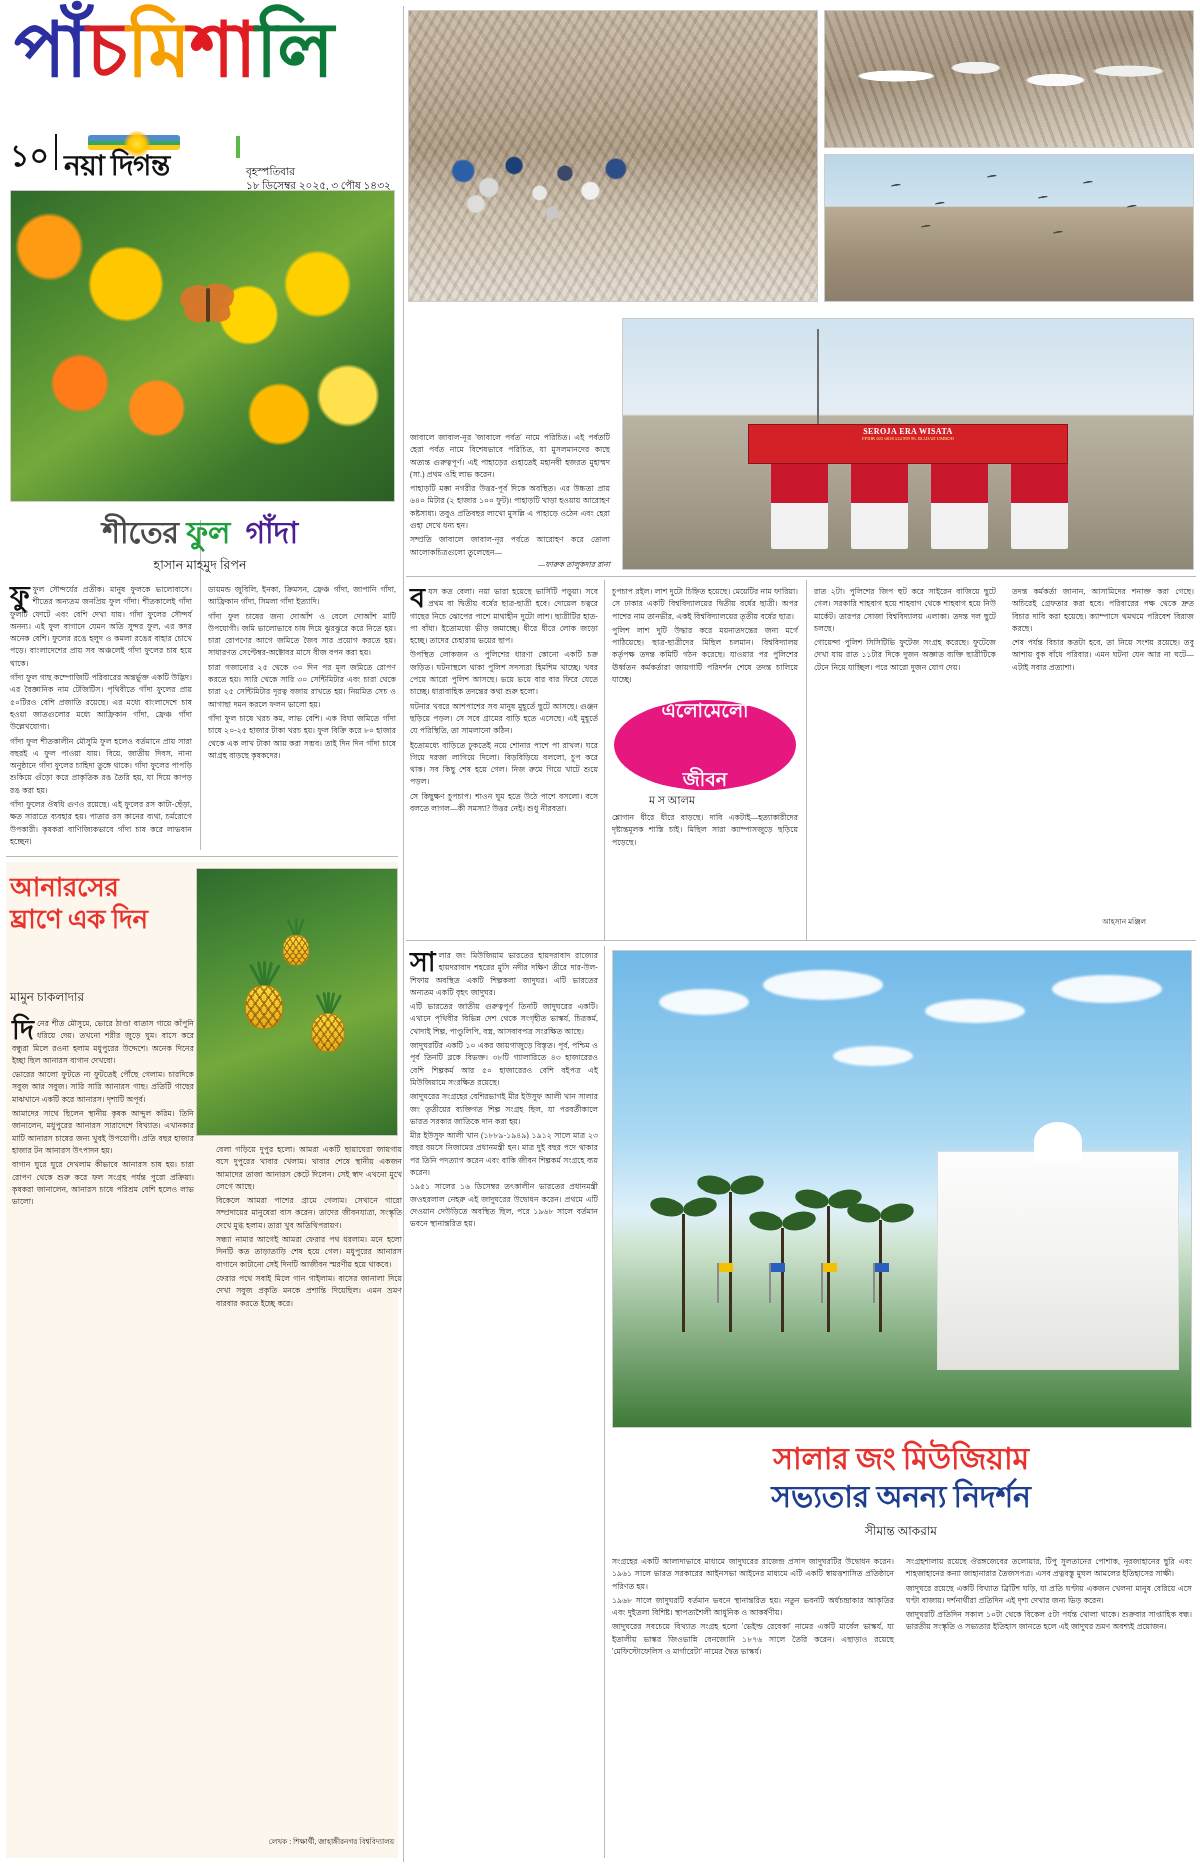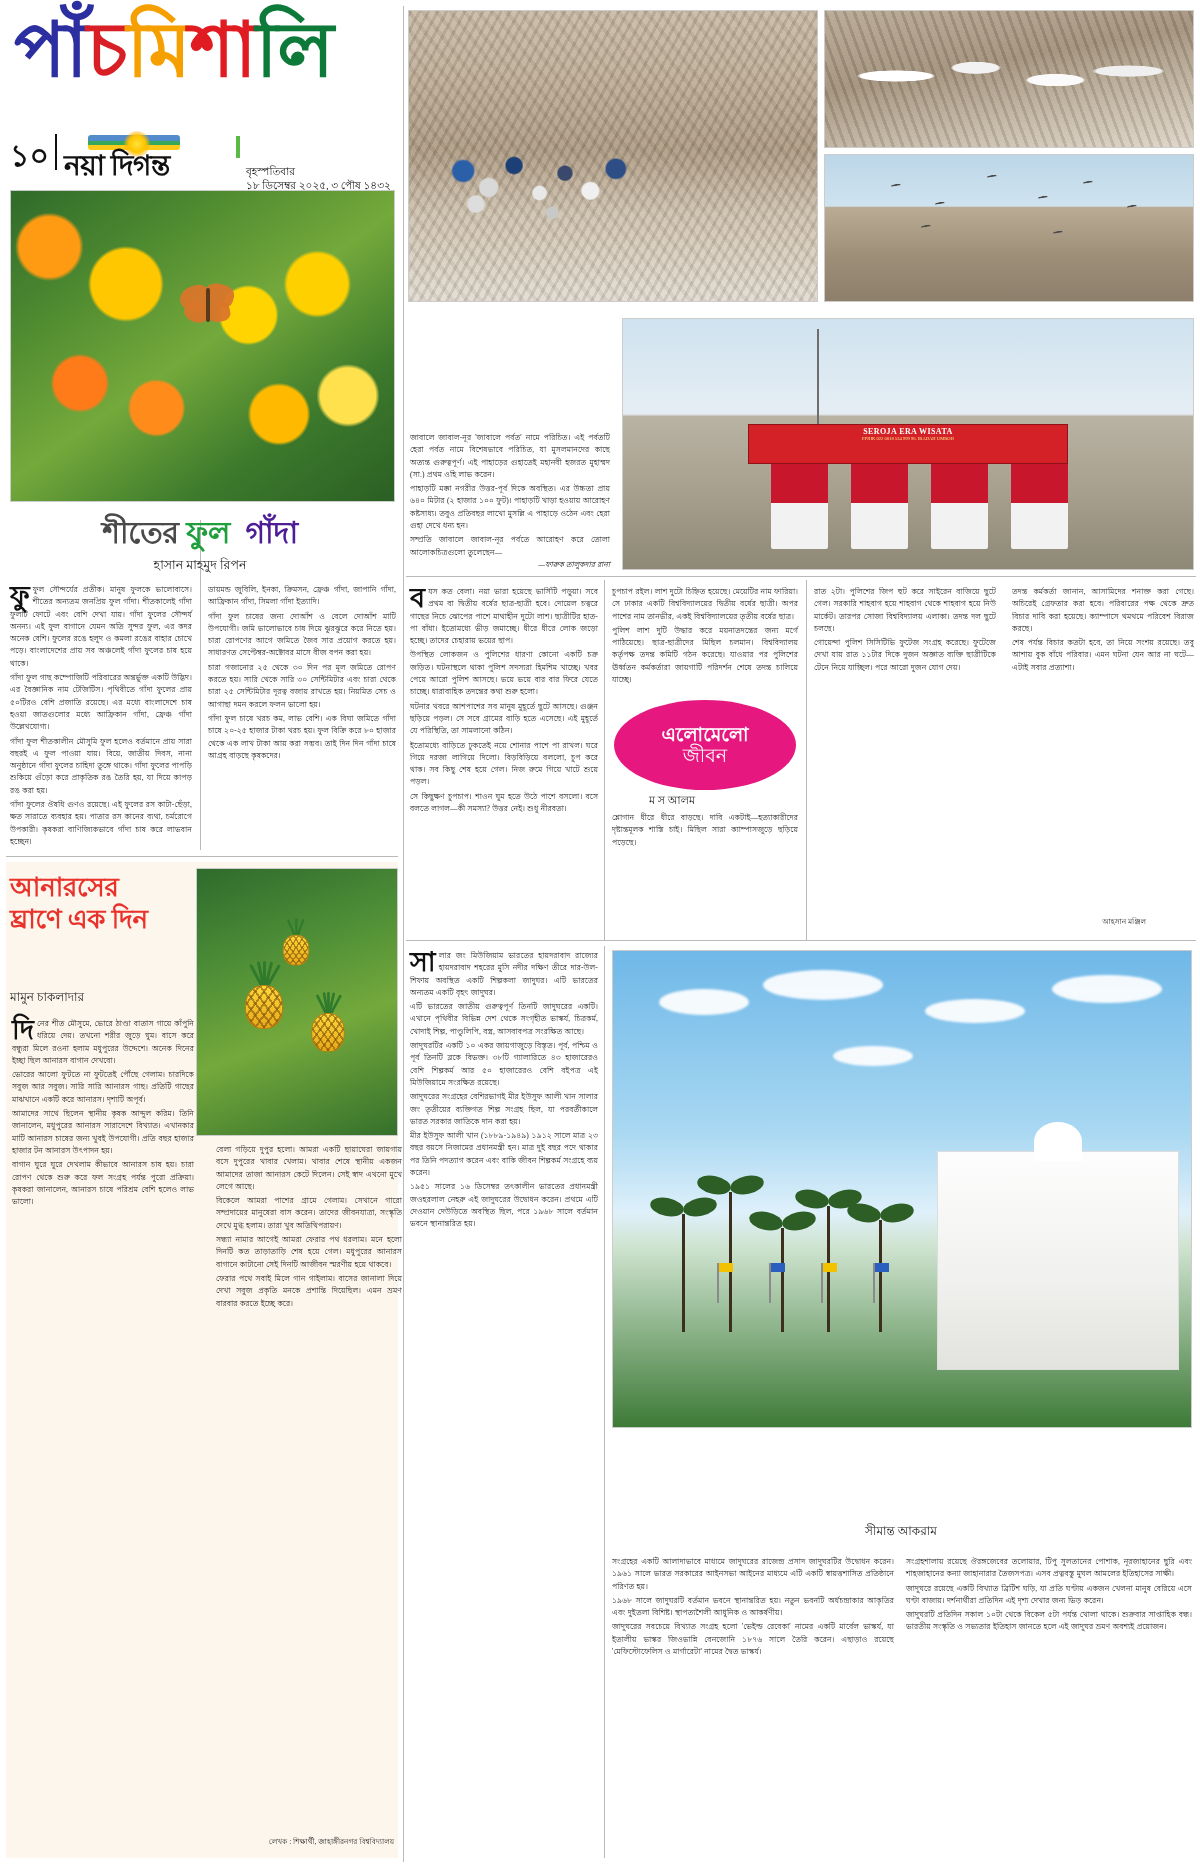--- a/index.html
+++ b/index.html
@@ -230,24 +230,24 @@
   .hl-museum .m2 { color:#1e3f8f; }
   .by-museum {
     position:absolute; left:612px; top:1522px; width:578px; text-align:center;
     font-size:12px; color:#222;
   }
 
   
   .badge-oval {
     position:absolute; left:614px; top:700px; width:182px; height:90px;
     background:#e6177f; border-radius:50%/50%;
-    display:flex; flex-direction:column; align-items:center; justify-content:center;
+    display:flex; flex-direction:column; align-items:center; justify-content:space-between;
   }
   .badge-oval .bl1 { color:#fff; font-size:19px; font-weight:700; line-height:1.12; }
-  .badge-oval .bl2 { color:#fff; font-size:19px; font-weight:400; line-height:1.12; }
+  .badge-oval .bl2 { color:#fff; font-size:19px; font-weight:700; line-height:1.12; }
   .badge-by {
     position:absolute; left:581px; top:792px; width:182px; text-align:center;
     font-size:11px; color:#222;
   }
 
   
   .panel-cream { position:absolute; background:#fdf6ec; }
   .credit { position:absolute; font-size:7.6px; font-style:italic; color:#111; text-align:right; }
 
   .foot-note { position:absolute; font-size:7.4px; color:#222; text-align:right; }
@@ -487,20 +487,24 @@
         <span style="background:#2a5fbf"></span>
       </div>
     <div class="flag" style="left:36%;">
         <span style="background:#f2c200"></span>
       </div>
     <div class="flag" style="left:45%;">
         <span style="background:#2a5fbf"></span>
       </div>
   </div>
 
+  <div class="hl-museum hl bn">
+    <div class="m1">সালার জং মিউজিয়াম</div>
+    <div class="m2">সভ্যতার অনন্য নিদর্শন</div>
+  </div>
   <div class="by-museum bn">সীমান্ত আকরাম</div>
 
   <div class="abs col-text bn" style="left:612px; top:1556px; width:282px; height:296px;">
     <p>সংগ্রহের একটি আলাদাভাবে মাধ্যমে জাদুঘরের রাজেন্দ্র প্রসাদ জাদুঘরটির উদ্বোধন করেন। ১৯৬১ সালে ভারত সরকারের আইনসভা আইনের মাধ্যমে এটি একটি স্বায়ত্তশাসিত প্রতিষ্ঠানে পরিণত হয়।</p>
     <p>১৯৬৮ সালে জাদুঘরটি বর্তমান ভবনে স্থানান্তরিত হয়। নতুন ভবনটি অর্ধচন্দ্রাকার আকৃতির এবং দুইতলা বিশিষ্ট। স্থাপত্যশৈলী আধুনিক ও আকর্ষণীয়।</p>
     <p>জাদুঘরের সবচেয়ে বিখ্যাত সংগ্রহ হলো 'ভেইল্ড রেবেকা' নামের একটি মার্বেল ভাস্কর্য, যা ইতালীয় ভাস্কর জিওভান্নি বেনজোনি ১৮৭৬ সালে তৈরি করেন। এছাড়াও রয়েছে 'মেফিস্টোফেলিস ও মার্গারেটা' নামের দ্বৈত ভাস্কর্য।</p>
   </div>
   <div class="abs col-text bn" style="left:906px; top:1556px; width:286px; height:296px;">
     <p>সংগ্রহশালায় রয়েছে ঔরঙ্গজেবের তলোয়ার, টিপু সুলতানের পোশাক, নূরজাহানের ছুরি এবং শাহজাহানের কন্যা জাহানারার তৈজসপত্র। এসব প্রত্নবস্তু মুঘল আমলের ইতিহাসের সাক্ষী।</p>
     <p>জাদুঘরে রয়েছে একটি বিখ্যাত ব্রিটিশ ঘড়ি, যা প্রতি ঘণ্টায় একজন খেলনা মানুষ বেরিয়ে এসে ঘণ্টা বাজায়। দর্শনার্থীরা প্রতিদিন এই দৃশ্য দেখার জন্য ভিড় করেন।</p>

